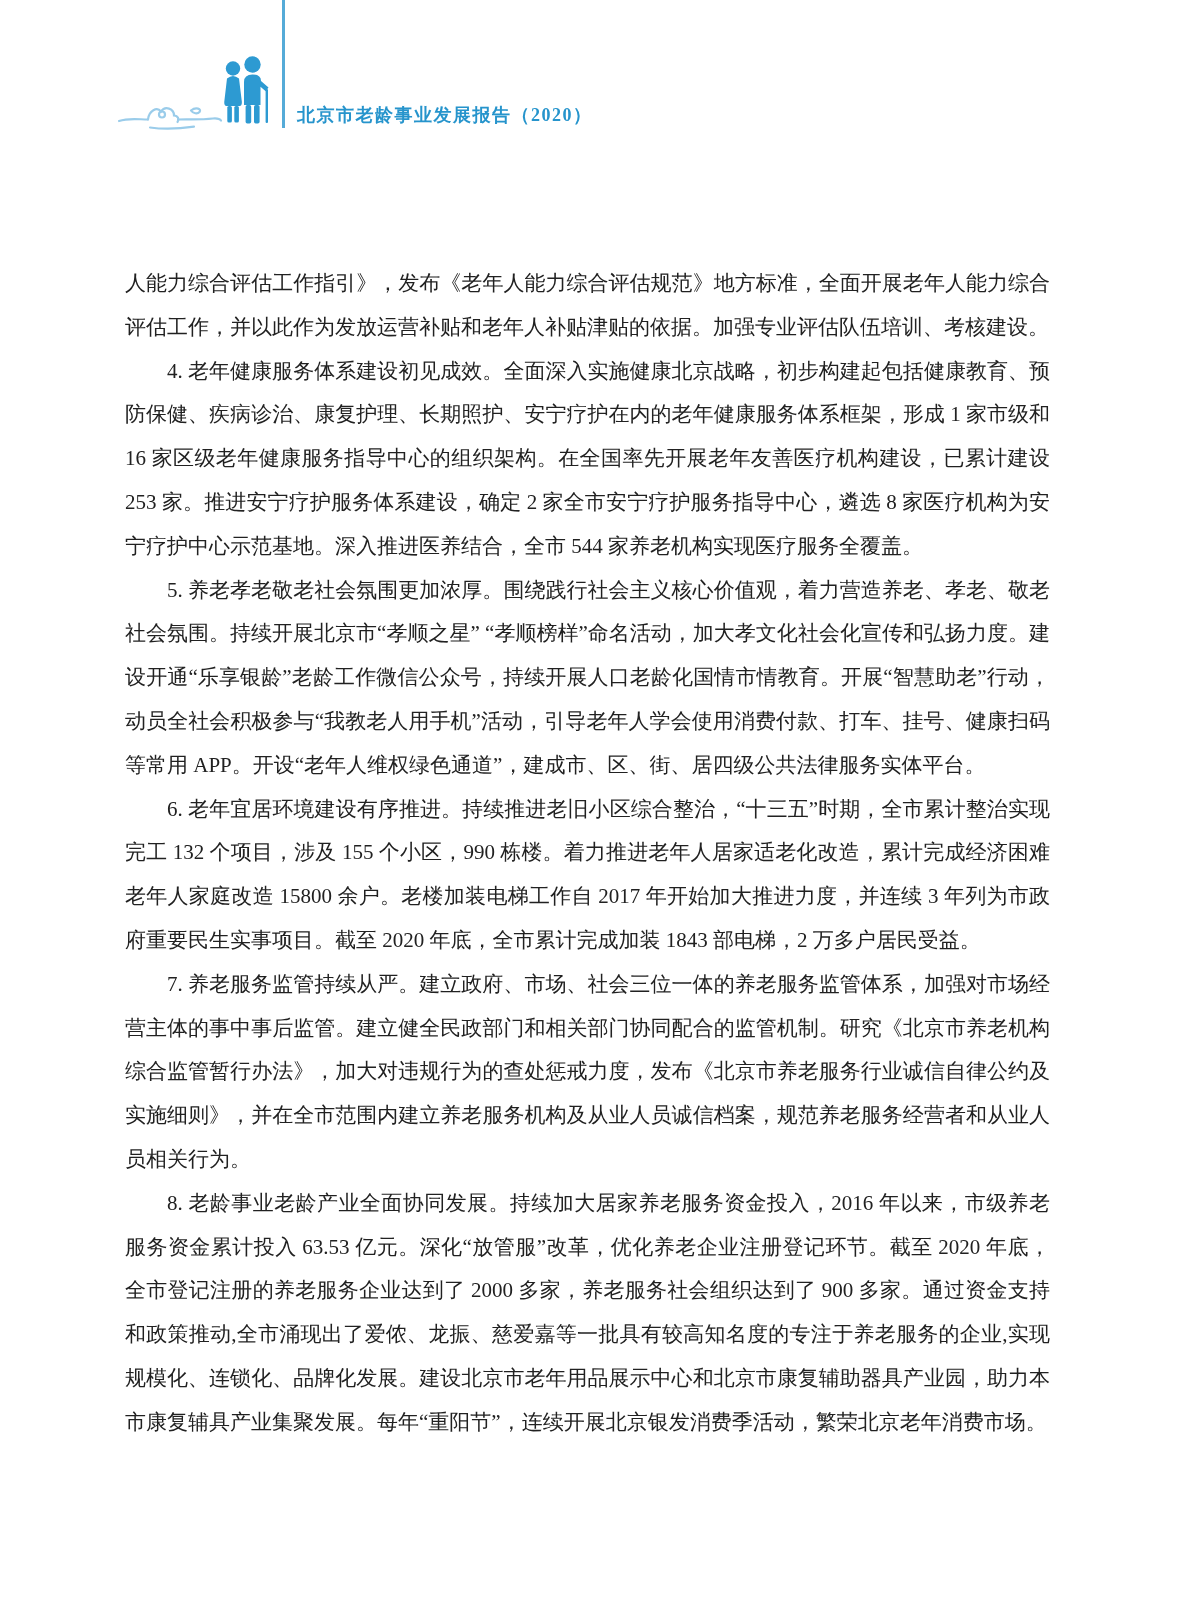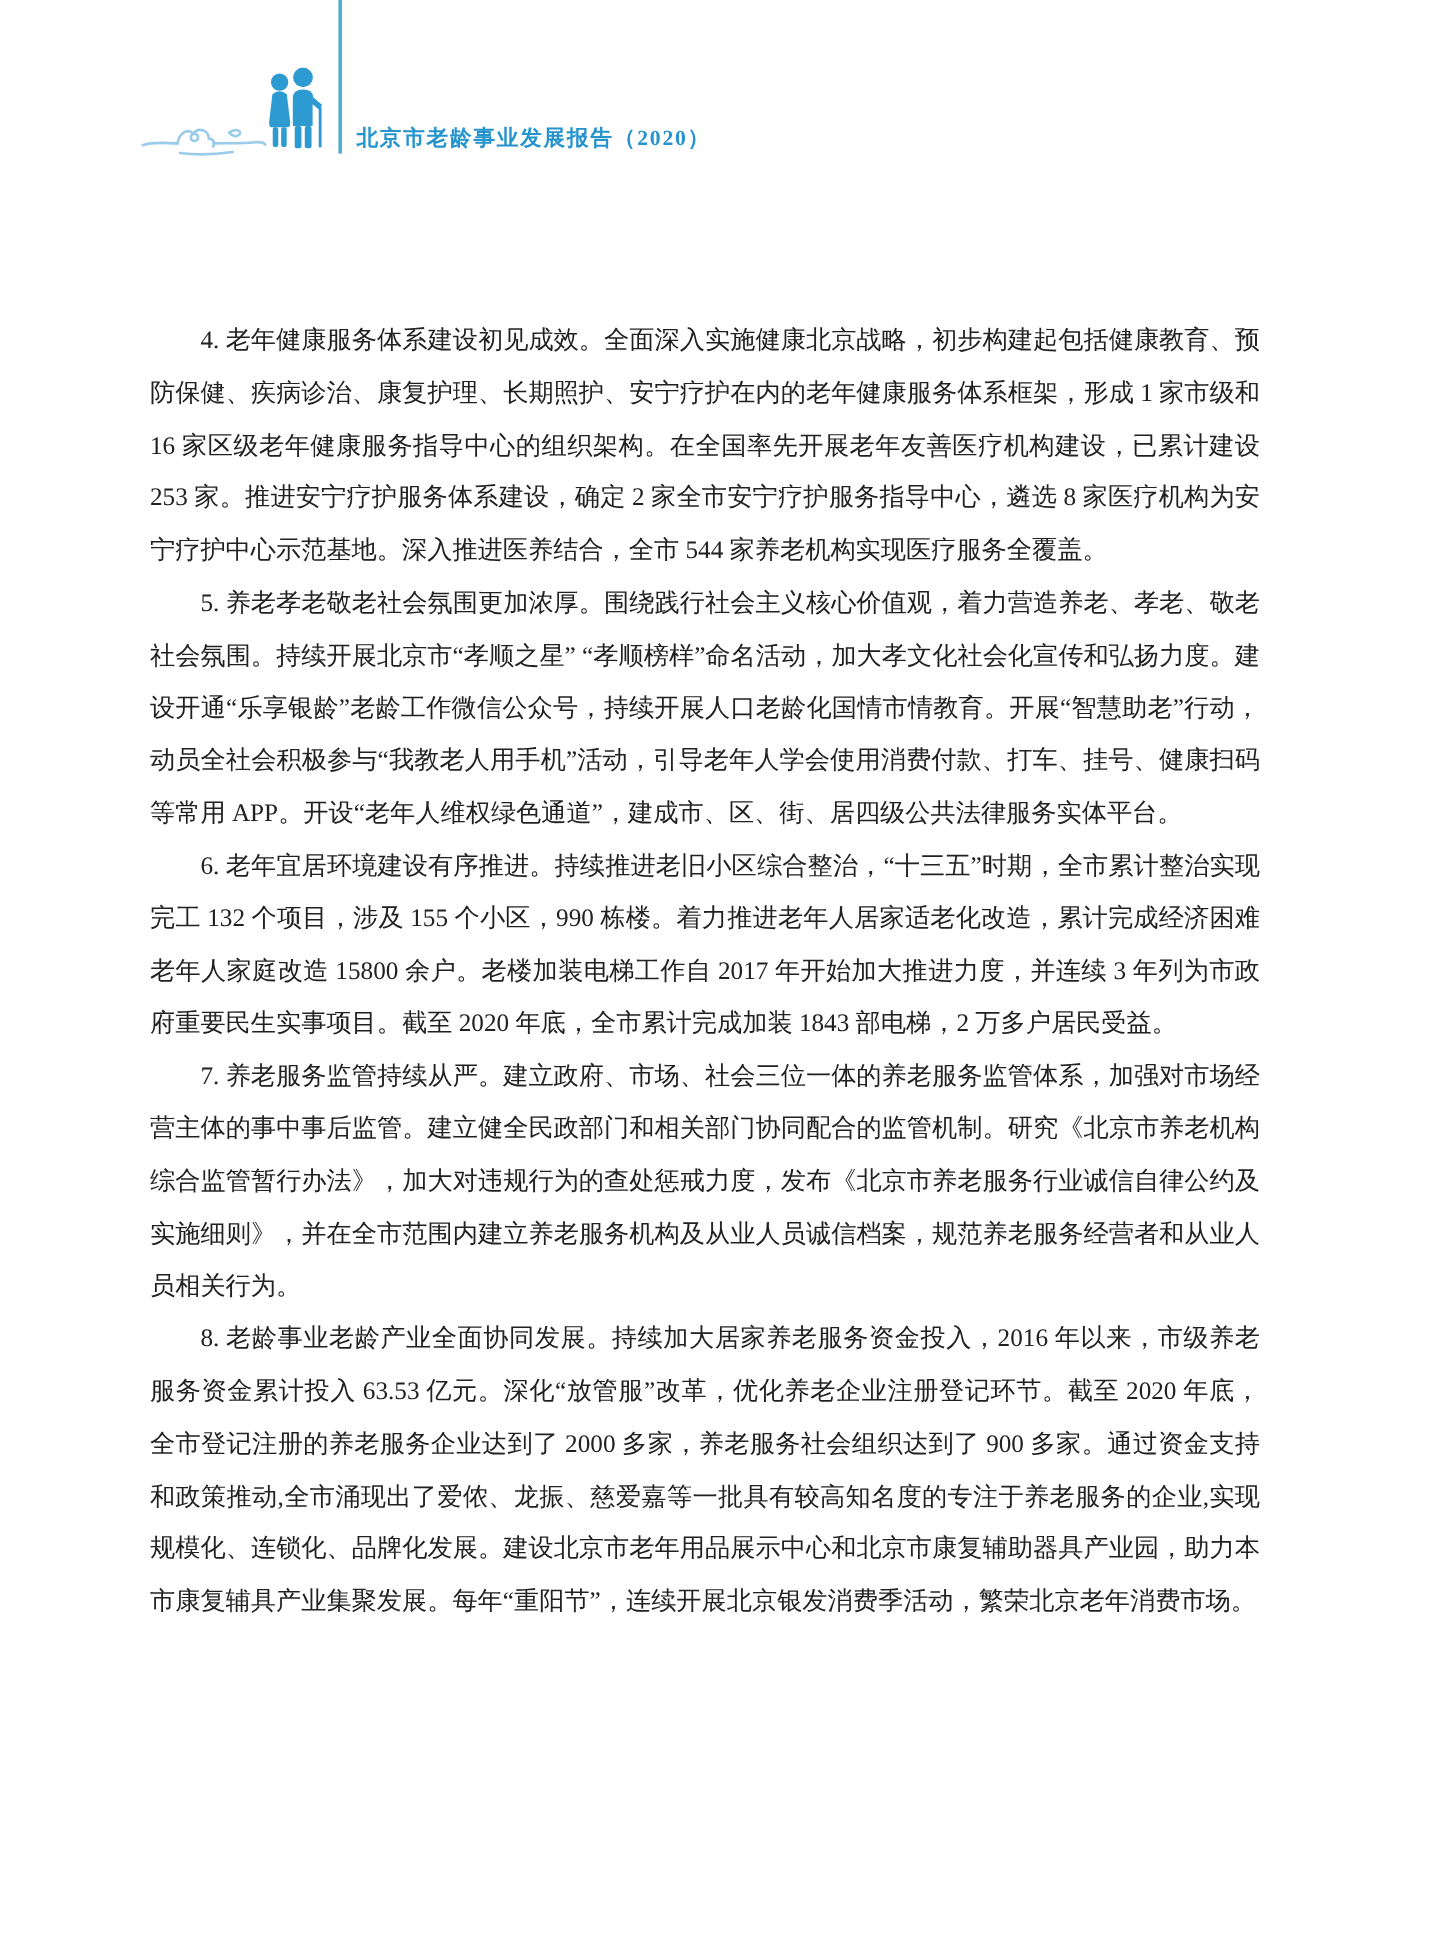--- a/index.html
+++ b/index.html
@@ -57,20 +57,21 @@
       <rect x="26.6" y="49" width="5.6" height="18.5" rx="1.7"></rect>
       <rect x="35" y="49" width="5.6" height="18.5" rx="1.7"></rect>
     </svg>
 
     <div class="vline"></div>
 
     <div class="report-title">北京市老龄事业发展报告（2020）</div>
   </div>
 
   <main class="doc-body">
+    <p>人能力综合评估工作指引》，发布《老年人能力综合评估规范》地方标准，全面开展老年人能力综合评估工作，并以此作为发放运营补贴和老年人补贴津贴的依据。加强专业评估队伍培训、考核建设。</p>
     <p class="indent">4. 老年健康服务体系建设初见成效。全面深入实施健康北京战略，初步构建起包括健康教育、预防保健、疾病诊治、康复护理、长期照护、安宁疗护在内的老年健康服务体系框架，形成 1 家市级和 16 家区级老年健康服务指导中心的组织架构。在全国率先开展老年友善医疗机构建设，已累计建设 253 家。推进安宁疗护服务体系建设，确定 2 家全市安宁疗护服务指导中心，遴选 8 家医疗机构为安宁疗护中心示范基地。深入推进医养结合，全市 544 家养老机构实现医疗服务全覆盖。</p>
     <p class="indent">5. 养老孝老敬老社会氛围更加浓厚。围绕践行社会主义核心价值观，着力营造养老、孝老、敬老社会氛围。持续开展北京市“孝顺之星” “孝顺榜样”命名活动，加大孝文化社会化宣传和弘扬力度。建设开通“乐享银龄”老龄工作微信公众号，持续开展人口老龄化国情市情教育。开展“智慧助老”行动，动员全社会积极参与“我教老人用手机”活动，引导老年人学会使用消费付款、打车、挂号、健康扫码等常用 APP。开设“老年人维权绿色通道”，建成市、区、街、居四级公共法律服务实体平台。</p>
     <p class="indent">6. 老年宜居环境建设有序推进。持续推进老旧小区综合整治，“十三五”时期，全市累计整治实现完工 132 个项目，涉及 155 个小区，990 栋楼。着力推进老年人居家适老化改造，累计完成经济困难老年人家庭改造 15800 余户。老楼加装电梯工作自 2017 年开始加大推进力度，并连续 3 年列为市政府重要民生实事项目。截至 2020 年底，全市累计完成加装 1843 部电梯，2 万多户居民受益。</p>
     <p class="indent">7. 养老服务监管持续从严。建立政府、市场、社会三位一体的养老服务监管体系，加强对市场经营主体的事中事后监管。建立健全民政部门和相关部门协同配合的监管机制。研究《北京市养老机构综合监管暂行办法》，加大对违规行为的查处惩戒力度，发布《北京市养老服务行业诚信自律公约及实施细则》，并在全市范围内建立养老服务机构及从业人员诚信档案，规范养老服务经营者和从业人员相关行为。</p>
     <p class="indent">8. 老龄事业老龄产业全面协同发展。持续加大居家养老服务资金投入，2016 年以来，市级养老服务资金累计投入 63.53 亿元。深化“放管服”改革，优化养老企业注册登记环节。截至 2020 年底，全市登记注册的养老服务企业达到了 2000 多家，养老服务社会组织达到了 900 多家。通过资金支持和政策推动,全市涌现出了爱侬、龙振、慈爱嘉等一批具有较高知名度的专注于养老服务的企业,实现规模化、连锁化、品牌化发展。建设北京市老年用品展示中心和北京市康复辅助器具产业园，助力本市康复辅具产业集聚发展。每年“重阳节”，连续开展北京银发消费季活动，繁荣北京老年消费市场。</p>
   </main>
 
 </div>
 
 </body></html>

